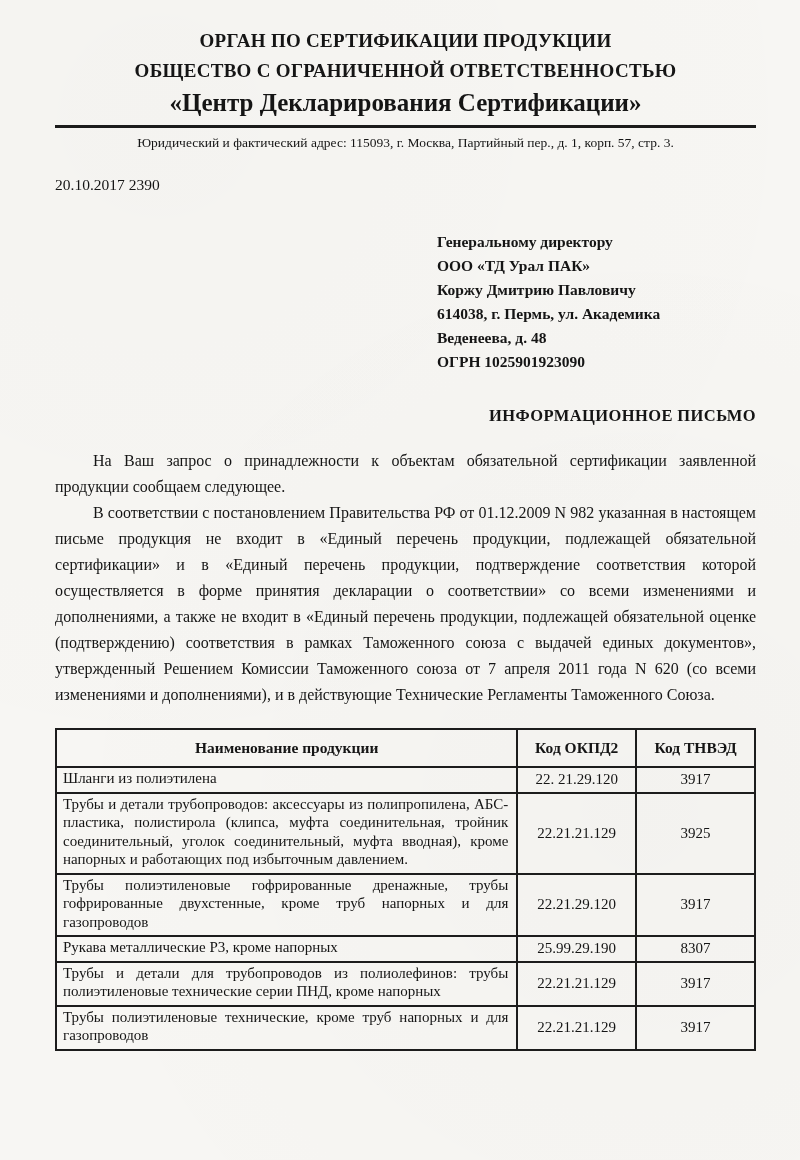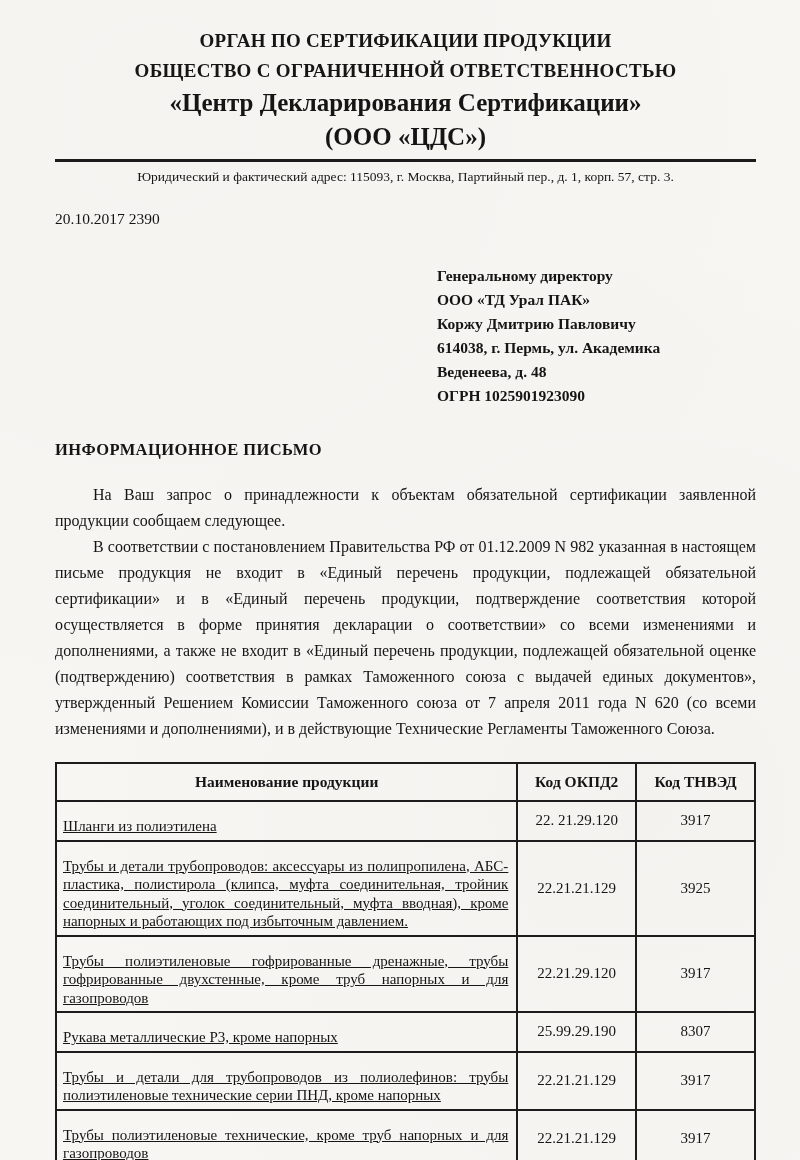--- a/index.html
+++ b/index.html
@@ -58,21 +58,21 @@
     margin-top: 36px;
     margin-left: 382px;
     font-weight: bold;
     font-size: 15.5px;
     line-height: 24px;
   }
 
   
   .letter-title {
     margin-top: 32px;
-    text-align: left;
+    text-align: right;
     font-weight: bold;
     font-size: 16.5px;
     letter-spacing: 0.4px;
   }
 
   
   .body-text { margin-top: 22px; }
   .body-text p {
     font-size: 16px;
     line-height: 26px;
@@ -96,40 +96,38 @@
     font-weight: bold;
     text-align: center;
     padding: 9px 6px;
     font-size: 15.5px;
   }
   .col-name  { width: 66%; }
   .col-okpd2 { width: 17%; }
   .col-tnved { width: 17%; }
   .products-table td.cell-name {
     text-align: justify;
-    padding: 15px 8px 4px 6px;
+    padding: 1px 8px 4px 6px;
     line-height: 18.5px;
     white-space: pre-line;
-    text-decoration: underline;
   }
   .products-table td.cell-code {
     text-align: center;
     padding: 3px 2px;
   }
 </style>
 </head>
 <body>
 
 <div class="page">
 
   <div class="letterhead">
     <div class="lh-line1">ОРГАН ПО СЕРТИФИКАЦИИ ПРОДУКЦИИ</div>
     <div class="lh-line2">ОБЩЕСТВО С ОГРАНИЧЕННОЙ ОТВЕТСТВЕННОСТЬЮ</div>
     <div class="lh-line3">«Центр Декларирования Сертификации»</div>
-    <div class="lh-line4">(ООО «ЦДС»)</div>
     <div class="lh-divider"></div>
     <div class="lh-info">Юридический и фактический адрес: 115093, г. Москва, Партийный пер., д. 1, корп. 57, стр. 3.</div>
   </div>
 
   <div class="date-line">20.10.2017 2390</div>
 
   <div class="addressee">
     <div>Генеральному директору</div>
     <div>ООО «ТД Урал ПАК»</div>
     <div>Коржу Дмитрию Павловичу</div>

